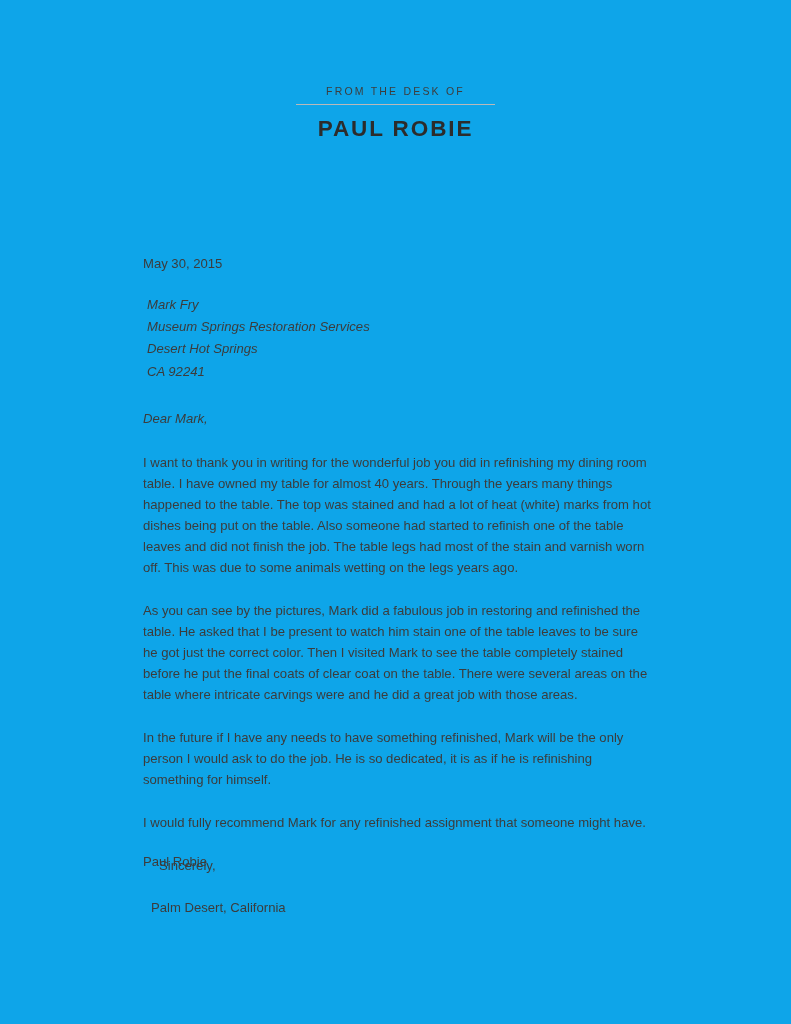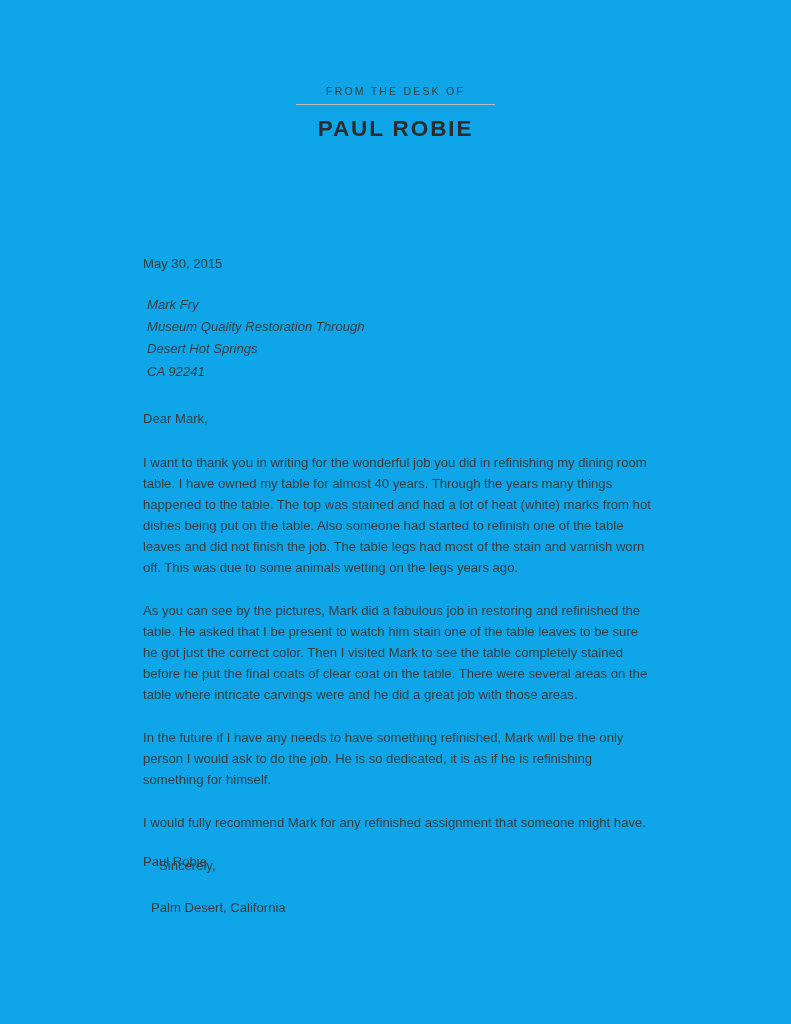--- a/index.html
+++ b/index.html
@@ -69,20 +69,21 @@
   .address-block {
     margin: 0 0 27px 0;
   }
   .address-line {
     margin: 4px;
     line-height: 18.2px;
     font-style: italic;
   }
   .salutation {
     margin: 0 0 23px 0;
+    font-style: italic;
   }
   .para {
     margin: 0 0 22px 0;
     text-align: left;
   }
   .closing {
     margin: 16px;
   }
   .signer-block {
     position: absolute;
@@ -110,21 +111,21 @@
     <div class="letterhead-rule"></div>
     <div class="letterhead-name">PAUL ROBIE</div>
   </div>
 
   <div class="letter-body">
 
     <p class="block-date">May 30, 2015</p>
 
     <div class="address-block">
       <p class="address-line">Mark Fry</p>
-      <p class="address-line">Museum Quality Restoration Through</p>
+      <p class="address-line">Museum Springs Restoration Services</p>
       <p class="address-line">Desert Hot Springs</p>
       <p class="address-line">CA 92241</p>
     </div>
 
     <p class="salutation">Dear Mark,</p>
 
     <p class="para">I want to thank you in writing for the wonderful job you did in refinishing my dining room table.  I have owned my table for almost 40 years.  Through the years many things happened to the table.  The top was stained and had a lot of heat (white) marks from hot dishes being put on the table.  Also someone had started to refinish one of the table leaves and did not finish the job.  The table legs had most of the stain and varnish worn off.  This was due to some animals wetting on the legs years ago.</p>
 
     <p class="para">As  you can see by the pictures, Mark did a fabulous job in restoring and refinished the table.  He asked that I be present to watch him stain one of the table leaves to be sure he got just the correct color.  Then I visited Mark to see the table completely stained before he put the final coats of clear coat on the table.  There were several areas on the table where intricate carvings were and he did a great job with those areas.</p>
 

